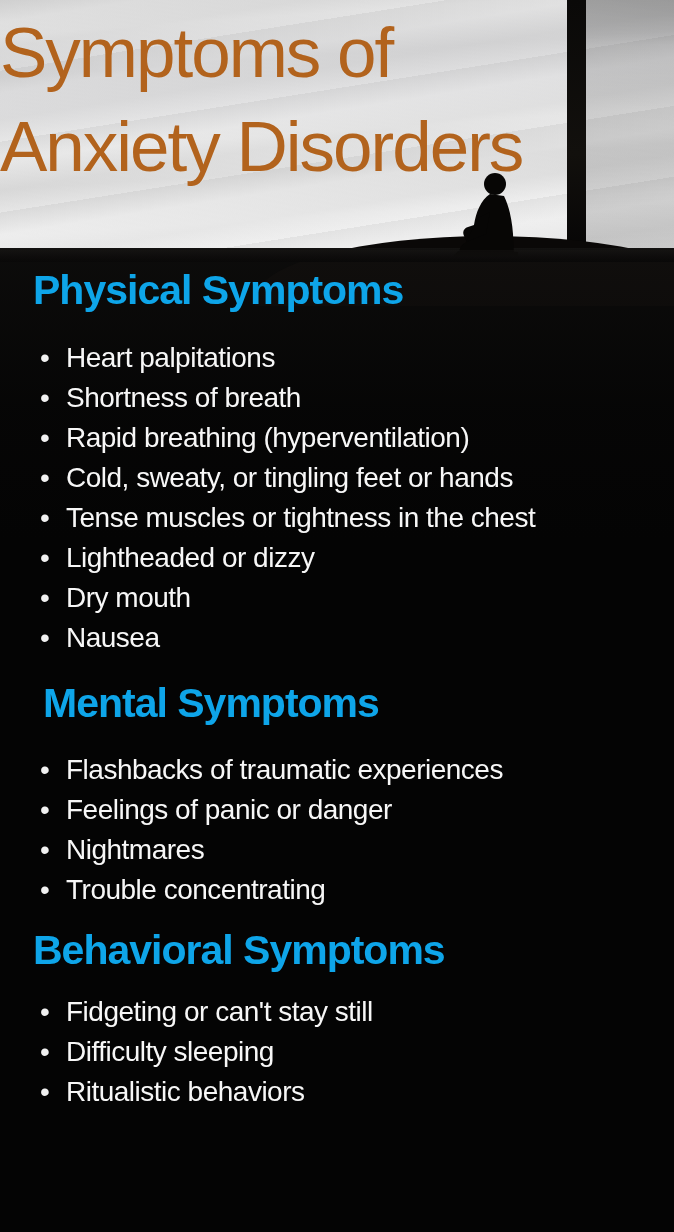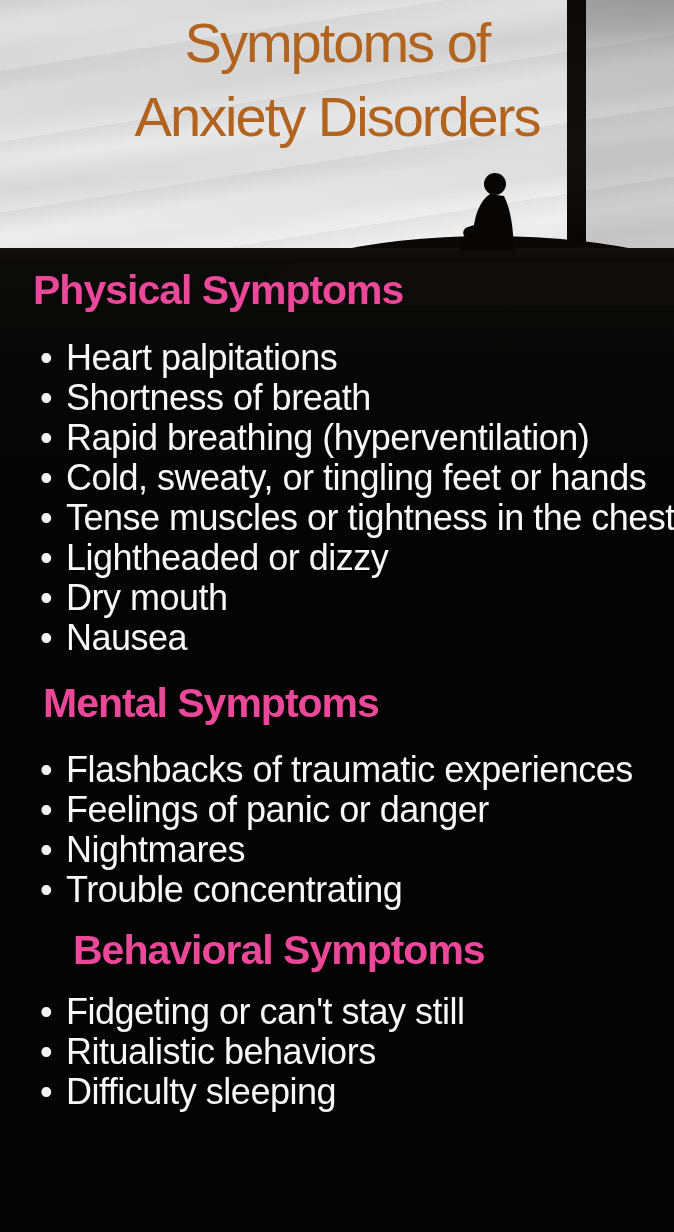--- a/index.html
+++ b/index.html
@@ -77,55 +77,55 @@
     position: absolute;
     left: 448px; top: 172px;
     width: 84px; height: 86px;
   }
 
   
   .title {
     position: absolute;
     left: 0; top: 6px;
     width: 674px;
-    text-align: center;
-    font-size: 56px;
+    text-align: left;
+    font-size: 71px;
     line-height: 1.33;
     font-weight: 400;
     letter-spacing: -2px;
     color: #b2631d;
   }
 
   
   .content {
     position: relative;
     padding: 0 16px 0 33px;
   }
   .section-heading {
     margin: 0;
     font-size: 41px;
     line-height: 1.14;
     font-weight: 700;
     letter-spacing: -1px;
-    color: #ec4899;
+    color: #0ea5e9;
   }
   .section-heading.physical  { margin-top: 17px; }
   .section-heading.mental    { margin-top: 22px; margin-left: 10px; }
-  .section-heading.behavioral{ margin-top: 17px; margin-left: 40px; }
+  .section-heading.behavioral{ margin-top: 17px; }
 
   ul.symptoms {
     list-style: none;
     margin: 24px 0 0 0;
     padding: 0 0 0 7px;
   }
   ul.symptoms.behavioral-list { margin-top: 18px; }
   ul.symptoms li {
     position: relative;
     padding-left: 26px;
-    font-size: 36px;
+    font-size: 28px;
     line-height: 40px;
     font-weight: 400;
     letter-spacing: -0.5px;
     color: #f7f7f7;
     white-space: nowrap;
   }
   ul.symptoms li::before {
     content: "\2022";
     position: absolute;
     left: 0;
@@ -197,18 +197,18 @@
     <ul class="symptoms">
       <li>Flashbacks of traumatic experiences</li>
       <li>Feelings of panic or danger</li>
       <li>Nightmares</li>
       <li>Trouble concentrating</li>
     </ul>
 
     <h2 class="section-heading behavioral">Behavioral Symptoms</h2>
     <ul class="symptoms behavioral-list">
       <li>Fidgeting or can't stay still</li>
+      <li>Difficulty sleeping</li>
       <li>Ritualistic behaviors</li>
-      <li>Difficulty sleeping</li>
     </ul>
 
   </div>
 </div>
 
 </body></html>

